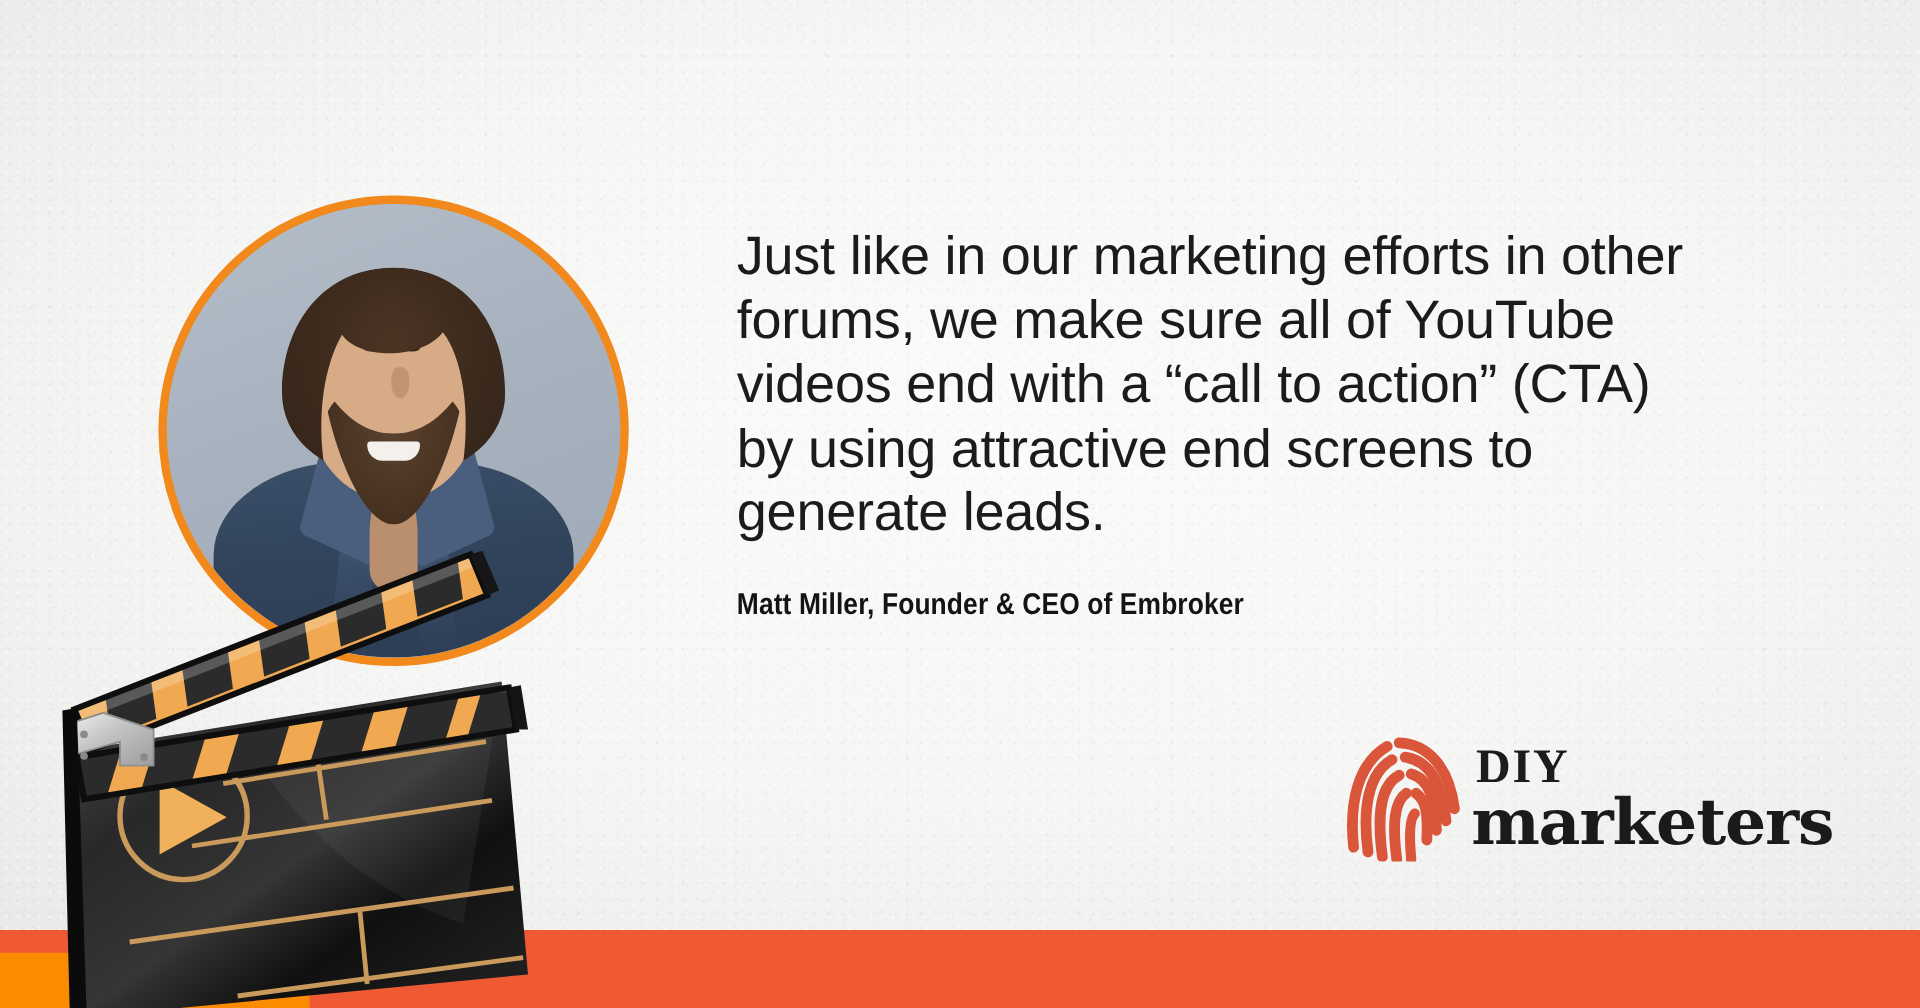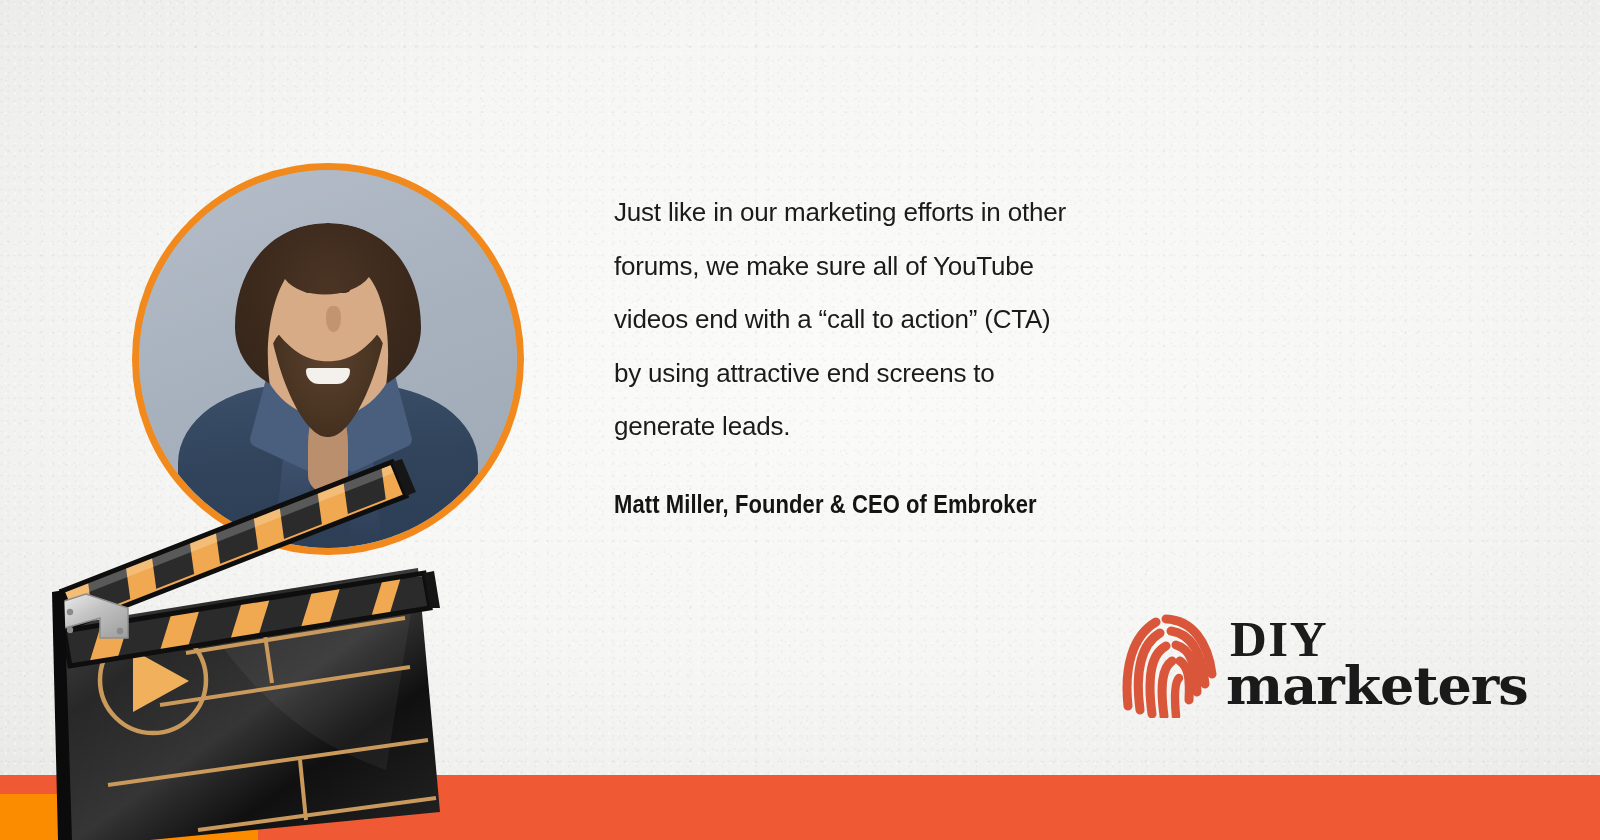--- a/index.html
+++ b/index.html
@@ -114,21 +114,21 @@
   .p-nose { position:absolute; left:49.6%; top:36%; width:15px; height:26px; background:rgba(170,120,86,.45); border-radius:40% 40% 50% 50%; }
 
   
   #clapper { position:absolute; left:0px; top:440px; width:470px; height:400px; }
 
   
   #quote {
     position:absolute; left:614px; top:186px; width:790px;
   }
   #quote-text {
-    font-size:26px;
+    font-size:45px;
     line-height:53.5px;
     color:#1b1b1b;
     letter-spacing:-0.2px;
     white-space:pre-line;
   }
   #attribution {
     position:absolute; left:614px; top:490px;
     font-family:"Liberation Sans Narrow","Liberation Sans", sans-serif;
     font-weight:bold;
     font-size:25px;
@@ -139,21 +139,21 @@
   }
 
   
   #logo { position:absolute; left:1122px; top:608px; width:372px; height:115px; }
   #logo-fp { position:absolute; left:0; top:2px; width:104px; height:108px; }
   #logo-words { position:absolute; left:104px; top:0px; width:268px; height:115px; }
   #logo-diy {
     position:absolute; left:4px; top:4px;
     font-family:"Liberation Serif", serif;
     font-weight:bold;
-    font-size:51px;
+    font-size:40px;
     line-height:54px;
     letter-spacing:1.5px;
     color:#1c1c1c;
   }
   #logo-marketers {
     position:absolute; left:0px; top:48px;
     font-family:"DejaVu Serif","Liberation Serif", serif;
     font-weight:bold;
     font-size:53px;
     line-height:58px;

